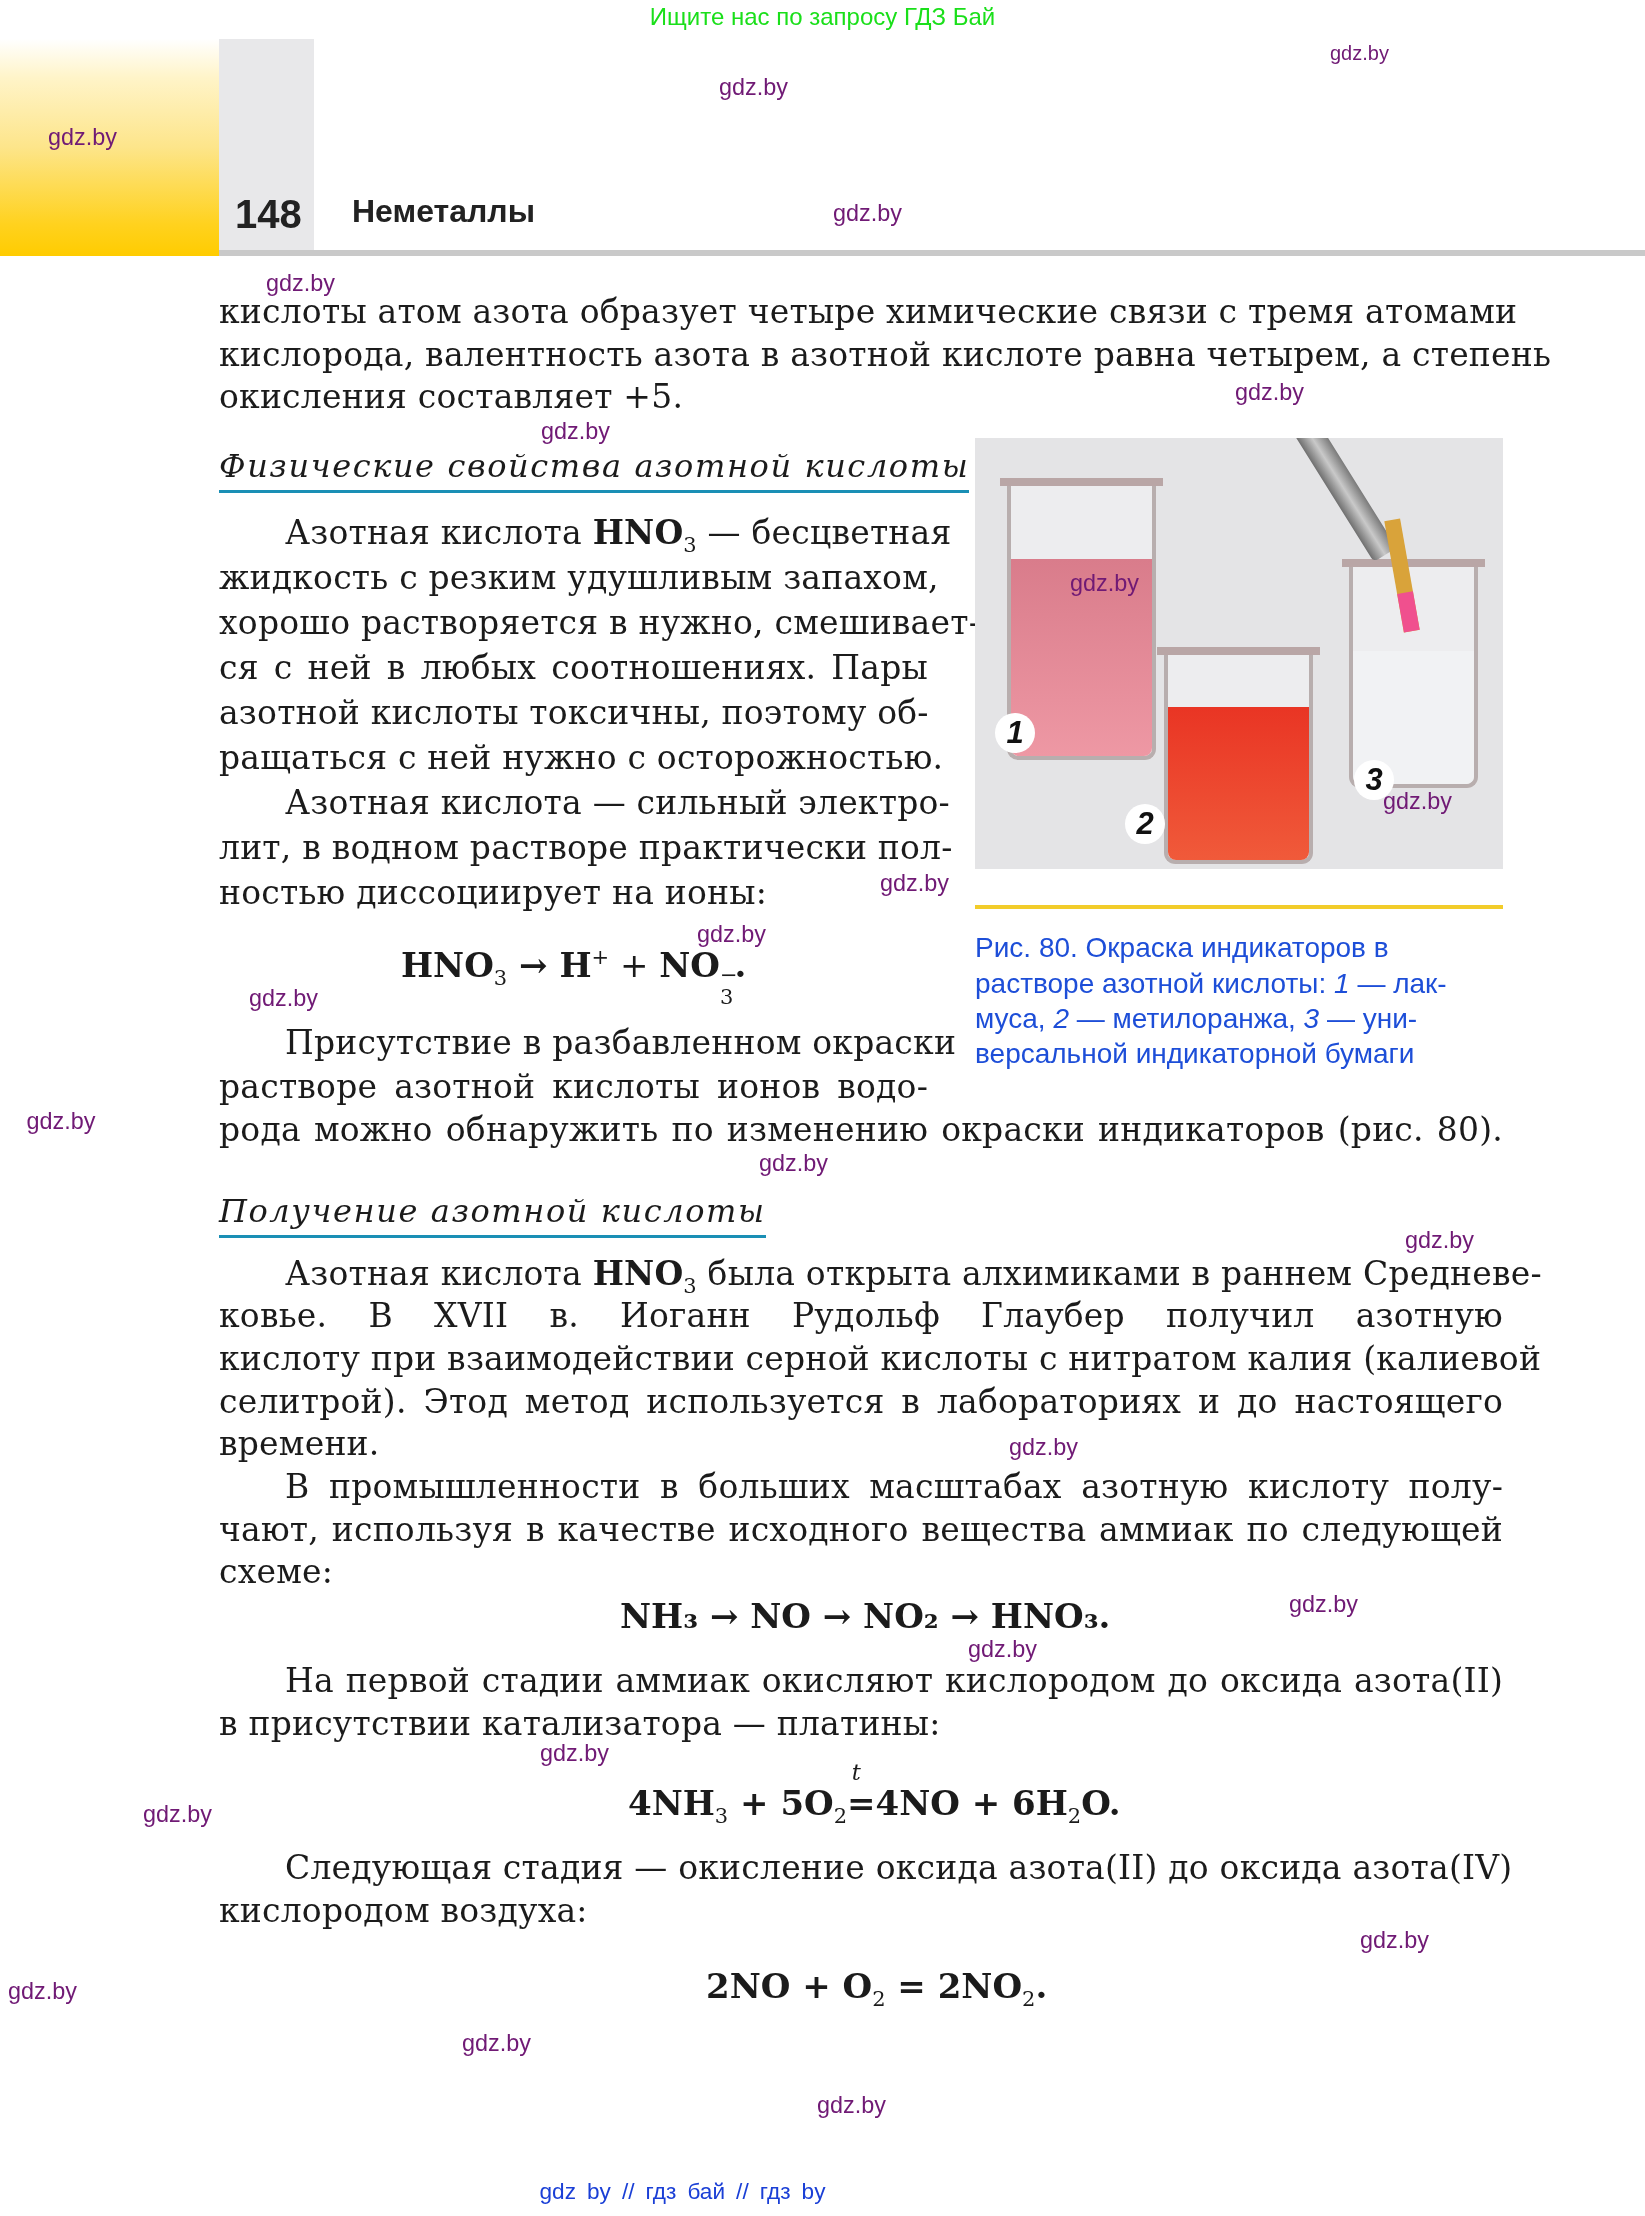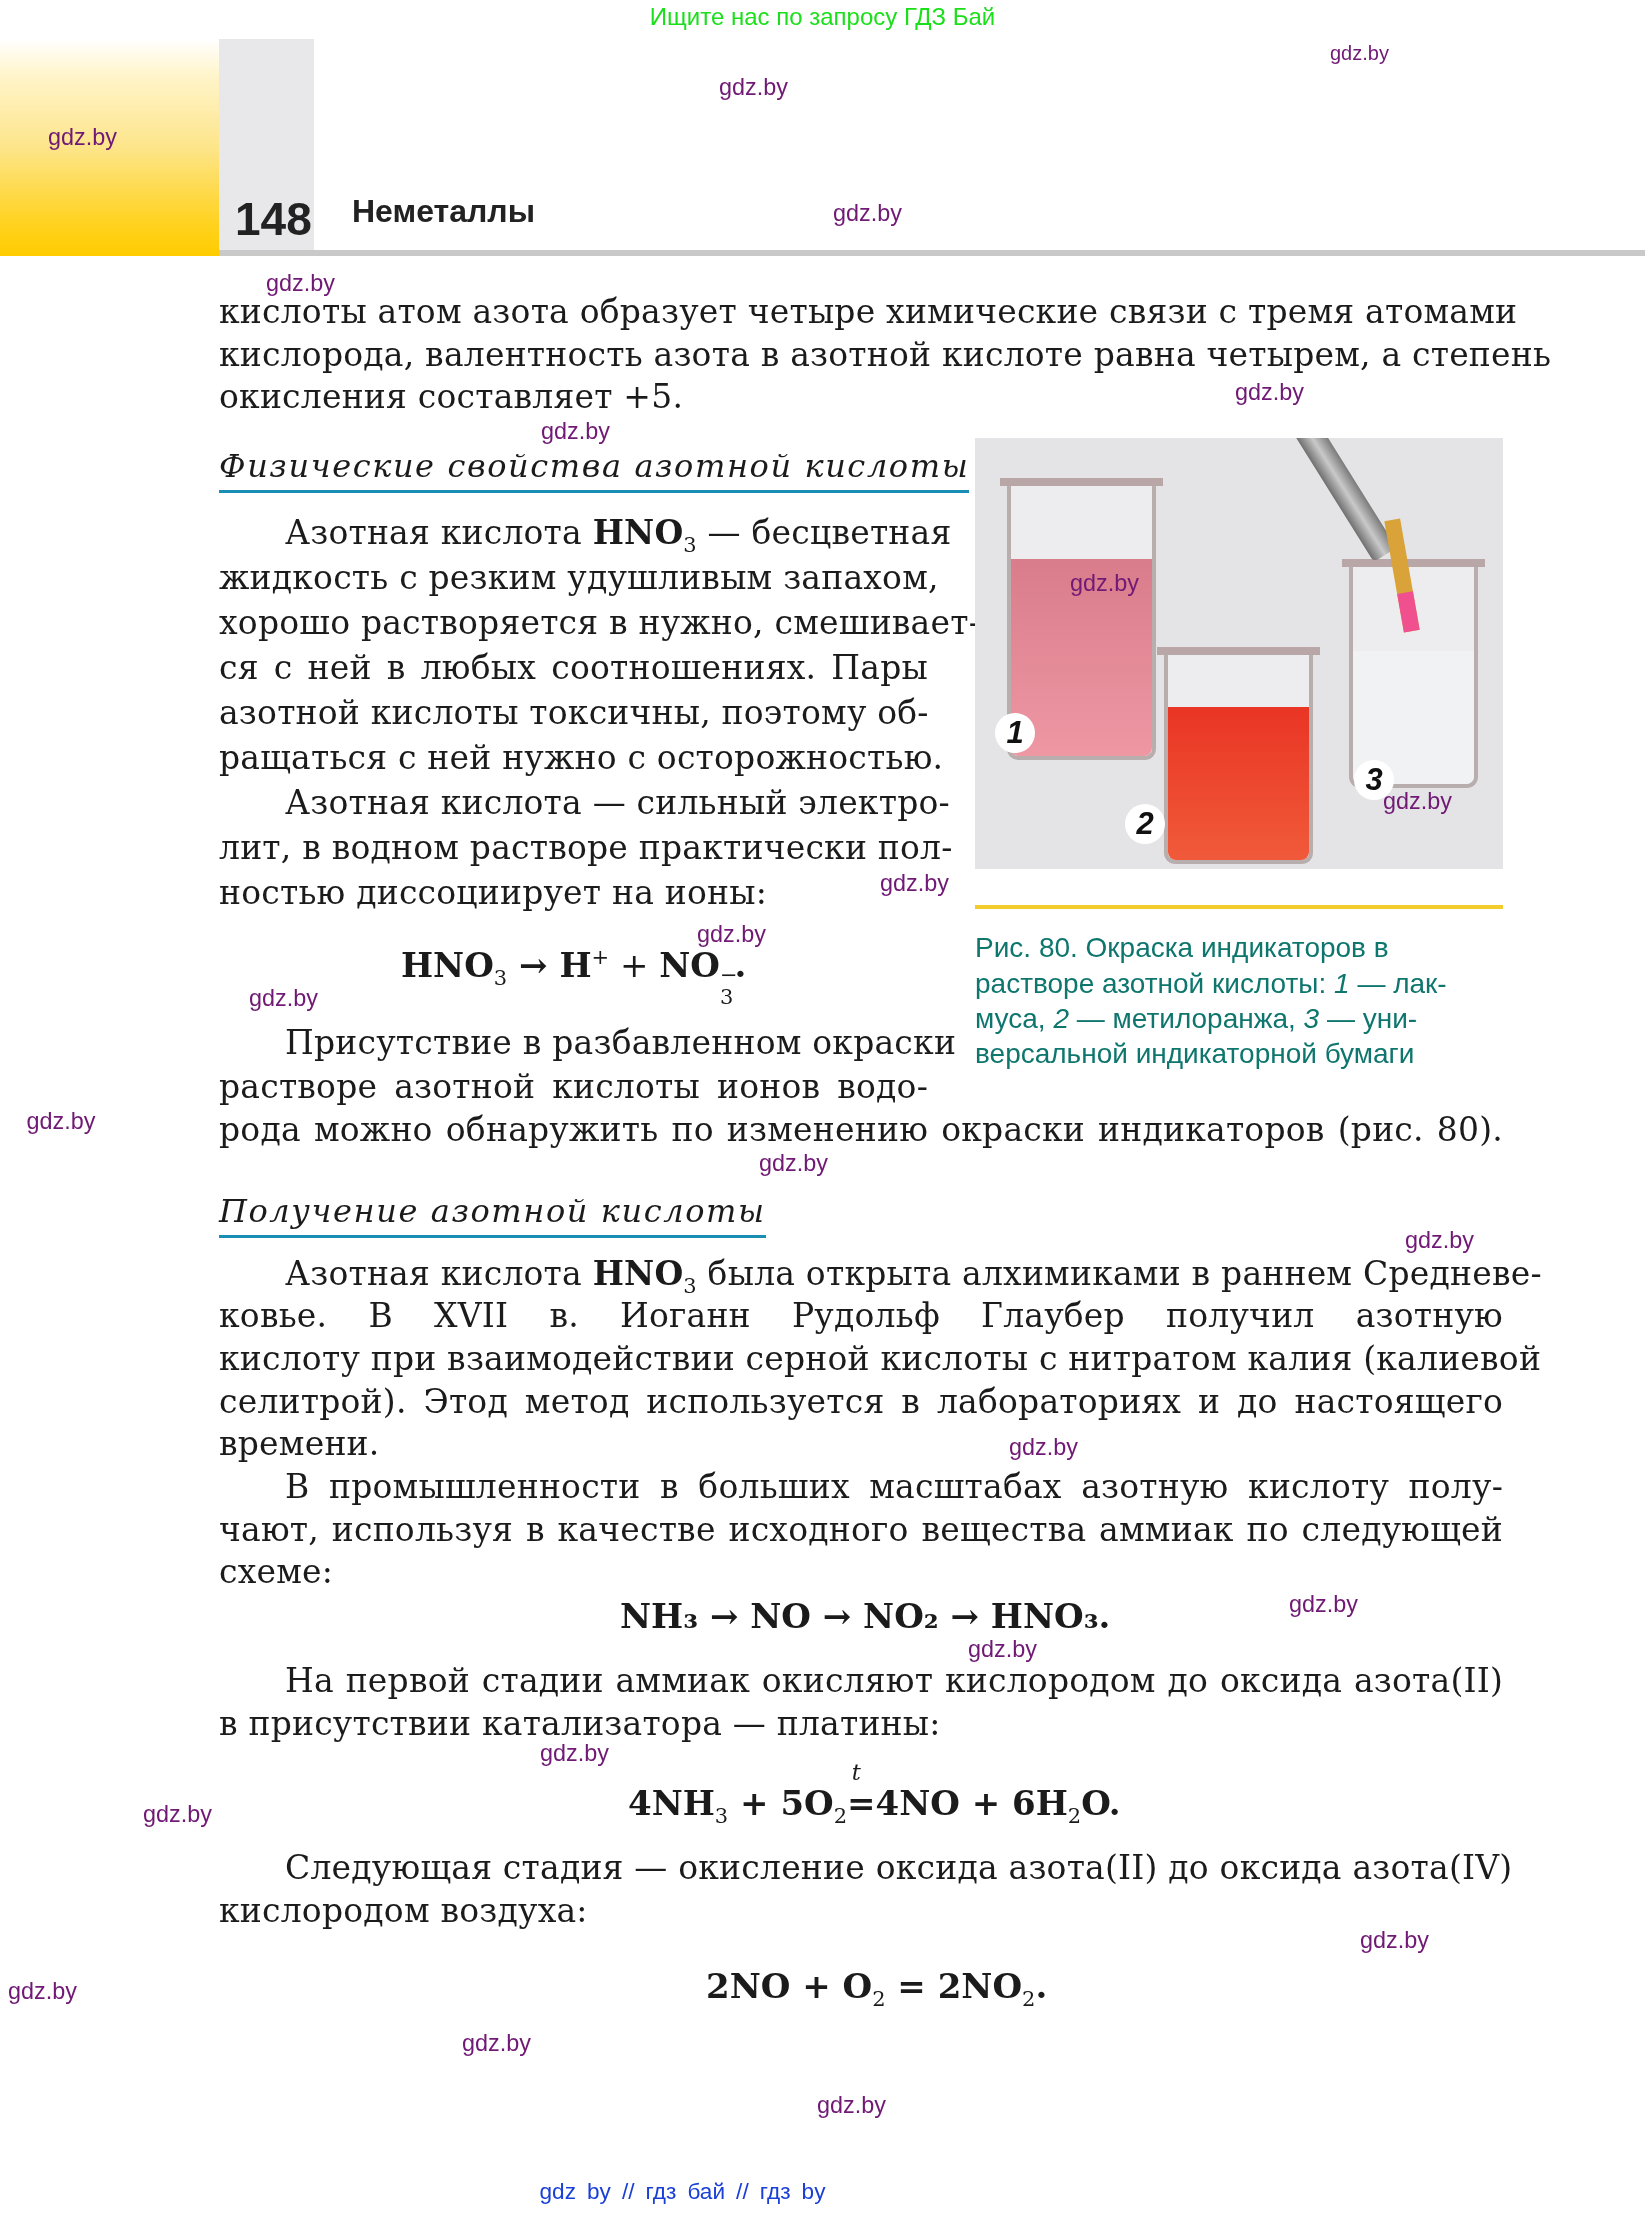--- a/index.html
+++ b/index.html
@@ -14,21 +14,21 @@
     font-family: "Liberation Sans", sans-serif; font-size: 24px; color: #1adf1a;
   }
   .yellow-strip {
     left: 0; top: 39px; width: 219px; height: 217px;
     background: linear-gradient(to bottom, #ffffff 0%, #fff4c8 18%, #fde58a 50%, #ffd21f 85%, #ffcc00 100%);
   }
   .grey-box { left: 219px; top: 39px; width: 95px; height: 217px; background: #e8e8ea; }
   .header-rule { left: 219px; top: 250px; width: 1426px; height: 6.4px; background: #c9c9c9; }
   .page-number {
     left: 235px; top: 192px; font-family: "Liberation Sans", sans-serif;
-    font-weight: bold; font-size: 46px; color: #222;
+    font-weight: bold; font-size: 40px; color: #222;
   }
   .chapter-title {
     left: 352px; top: 193px; font-family: "Liberation Sans", sans-serif;
     font-weight: bold; font-size: 32px; color: #222;
   }
   .wm { font-family: "Liberation Sans", sans-serif; font-size: 23.4px; color: #701a75; white-space: nowrap; }
   .wm.small { font-size: 20px; }
 
   .line {
     left: 219px; width: 1284px; font-size: 33px; line-height: 43px; white-space: nowrap;
@@ -61,21 +61,21 @@
     font-size: 31px; text-align: center; line-height: 40px; color: #111;
   }
   .pipette {
     position: absolute; left: 354px; top: -32px; width: 27px; height: 161px;
     background: linear-gradient(to right, #6f6f6f, #c9c9c9, #7a7a7a); transform: rotate(-32deg); border-radius: 4.8px;
   }
   .strip { position: absolute; left: 419px; top: 81px; width: 16px; height: 113px; background: #d9a33a; transform: rotate(-10deg); }
   .strip .pink { position: absolute; left: 0; bottom: 0; width: 16px; height: 39px; background: #f0508e; }
 
   .caption-rule { left: 975px; top: 905px; width: 528px; height: 4px; background: #f2cc2a; }
-  .caption-line { left: 975px; font-family: "Liberation Sans", sans-serif; font-size: 28px; line-height: 35px; white-space: nowrap; color: #0f766e; }
+  .caption-line { left: 975px; font-family: "Liberation Sans", sans-serif; font-size: 28px; line-height: 35px; white-space: nowrap; color: #1d4ed8; }
   .caption-line i { font-style: italic; }
 
   .footer {
     left: 0; width: 1365px; top: 2179px; text-align: center;
     font-family: "Liberation Sans", sans-serif; font-size: 22.6px; color: #1a3fd6; word-spacing: 4.8px;
   }
 </style>
 </head>
 <body>
 

